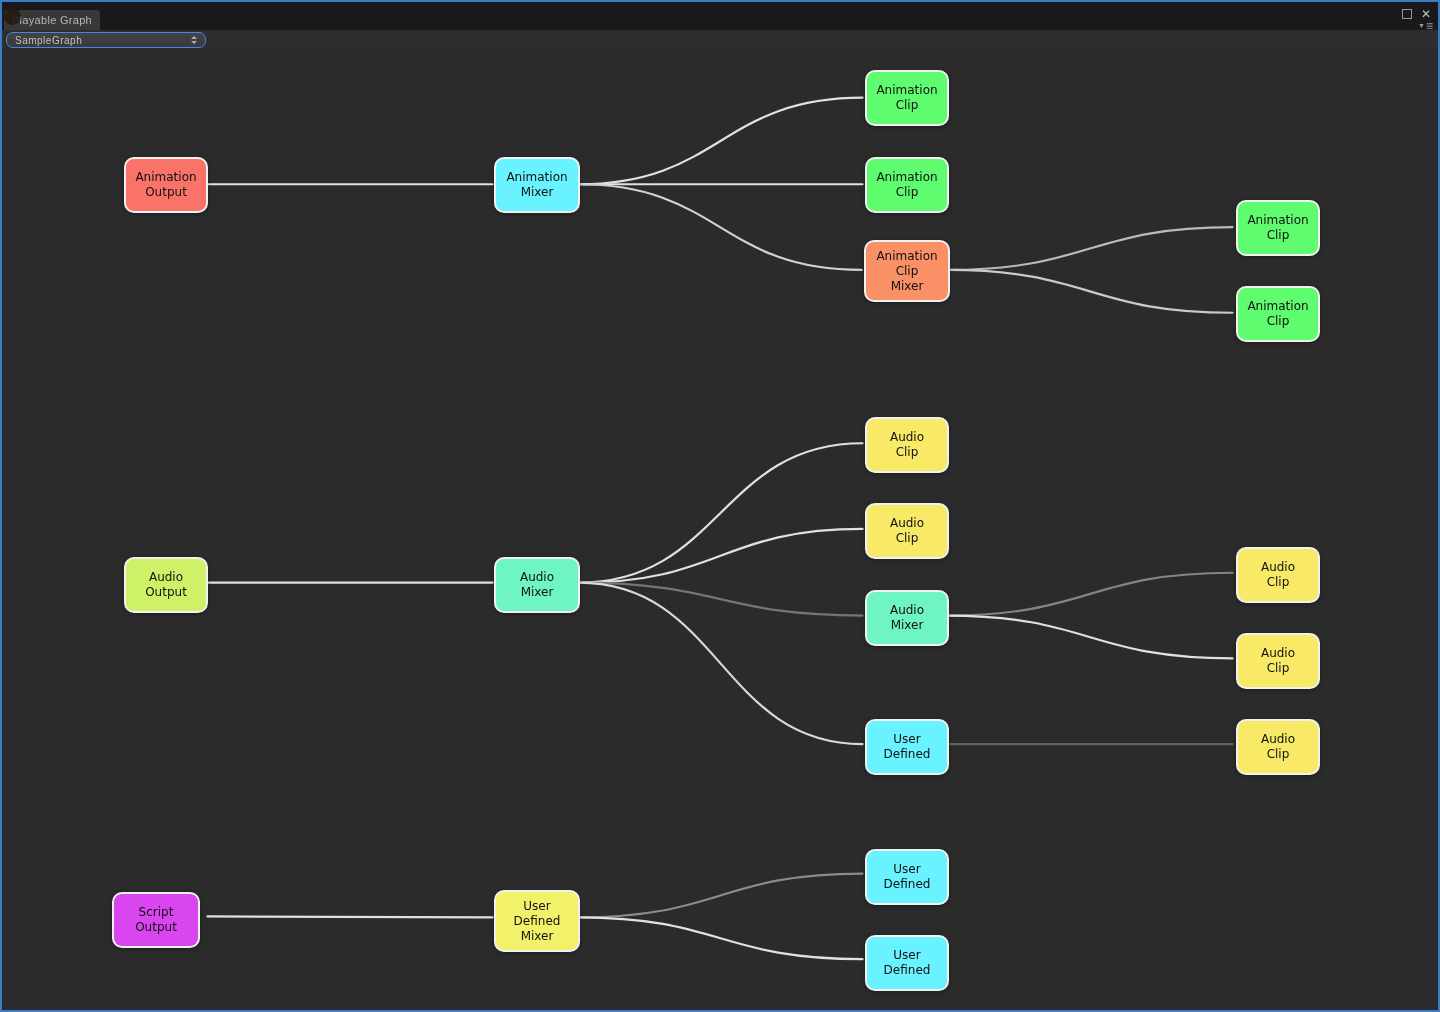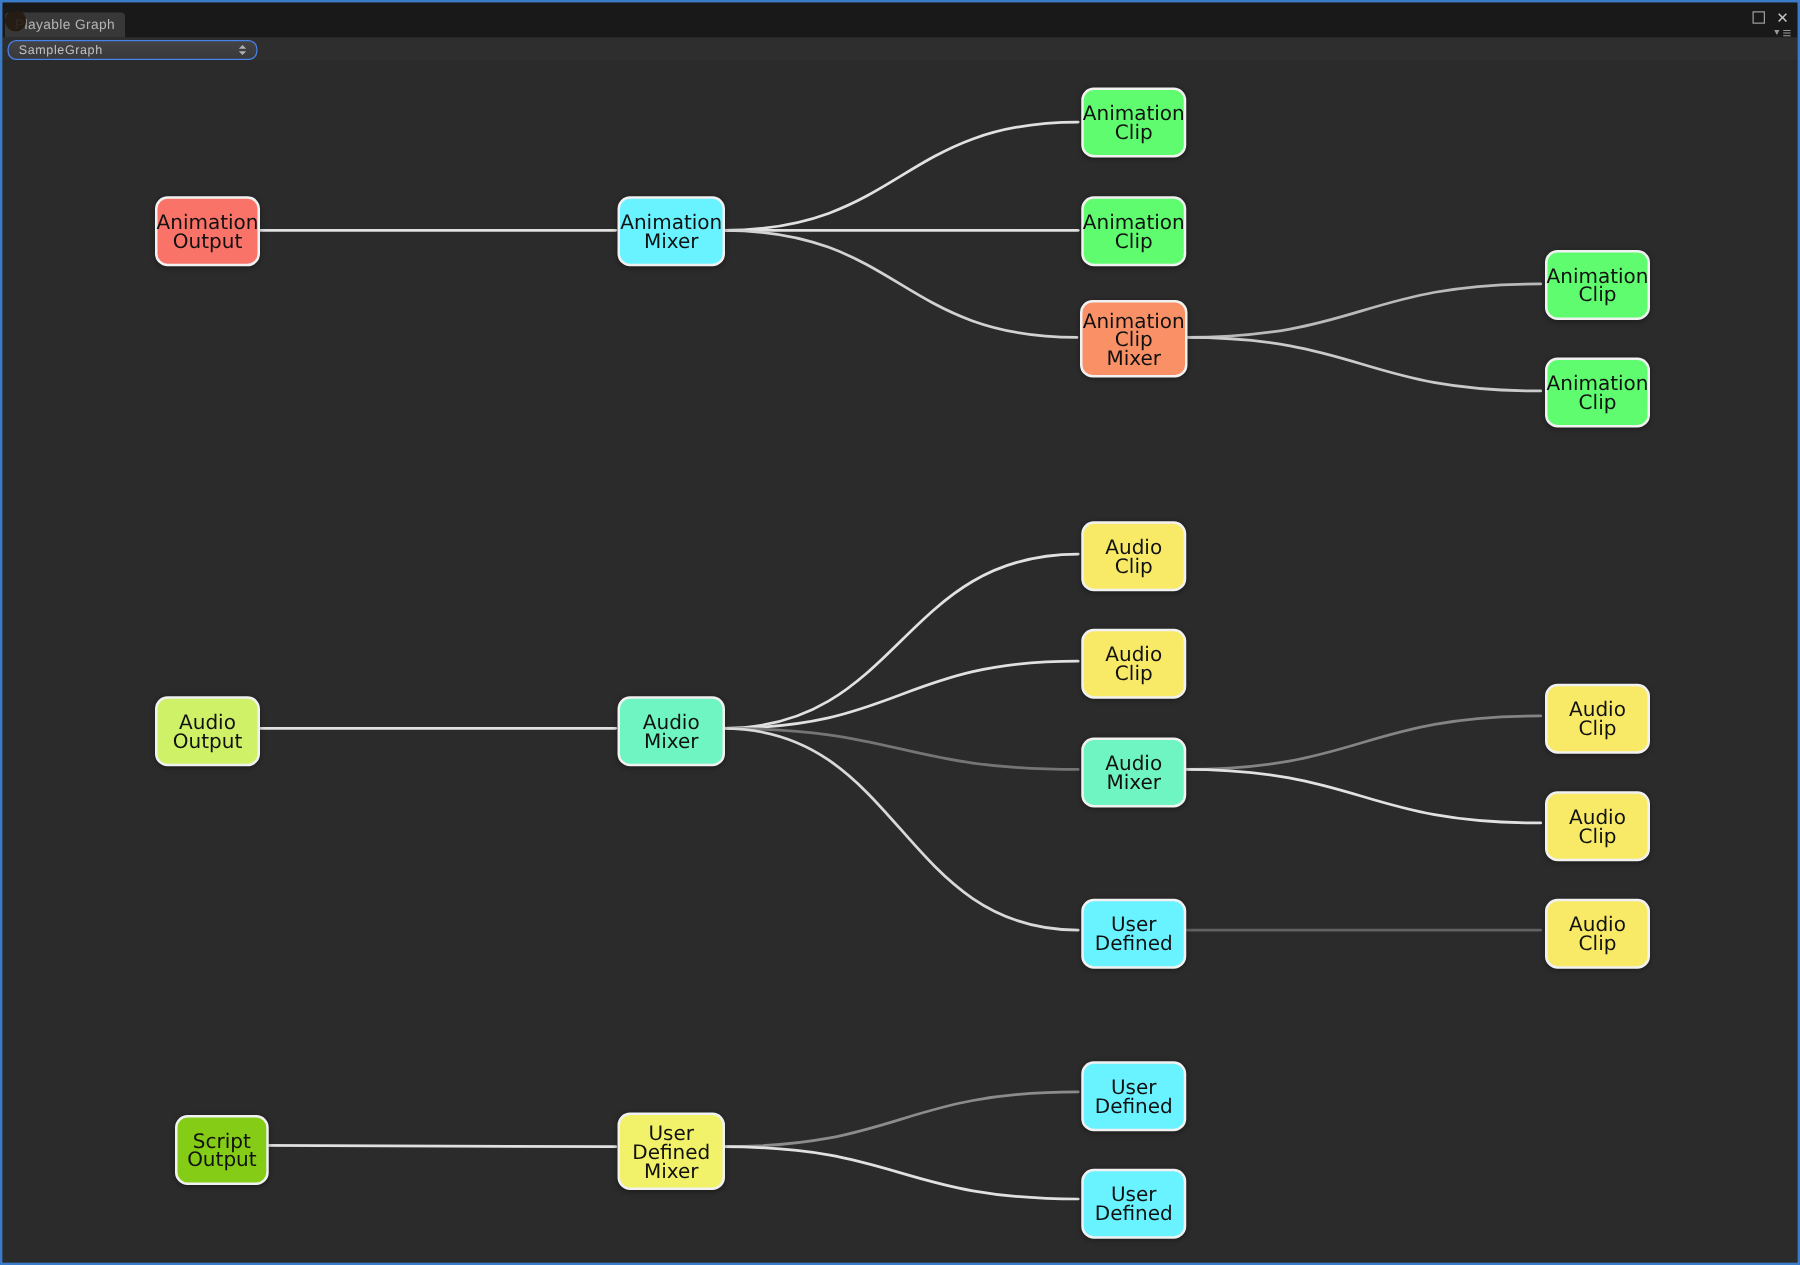--- a/index.html
+++ b/index.html
@@ -39,21 +39,21 @@
   .updown{display:flex; flex-direction:column; gap:2px; align-items:center;}
   .updown .t-up{width:0;height:0;border-left:3px solid transparent;border-right:3px solid transparent;border-bottom:3px solid #AFAFAF;}
   .updown .t-dn{width:0;height:0;border-left:3px solid transparent;border-right:3px solid transparent;border-top:3px solid #AFAFAF;}
   .canvas{position:absolute; left:0; top:46px; right:0; bottom:0; background:#2B2B2B;}
   .graph-layer{position:absolute; inset:0;}
   .edges-svg{position:absolute; left:0; top:0; width:100%; height:100%;}
   .node{
     position:absolute; box-sizing:border-box;
     border:2.5px solid #F1F1F1; border-radius:10px;
     display:flex; flex-direction:column; align-items:center; justify-content:center;
-    color:#111; font-family:"DejaVu Sans", sans-serif; font-size:16px; line-height:15px;
+    color:#111; font-family:"DejaVu Sans", sans-serif; font-size:12px; line-height:15px;
     box-shadow:0 1px 4px rgba(0,0,0,.35); z-index:2; cursor:default;
   }
 </style>
 </head>
 <body>
 
 <div class="window">
 
   <div class="tabbar">
     <div class="tab">
@@ -157,21 +157,21 @@
         <div>Clip</div>
       </div>
       <div class="node" style="left: 1234px; top: 631px; width: 84px; height: 56px; background: rgb(248, 234, 103);">
         <div>Audio</div>
         <div>Clip</div>
       </div>
       <div class="node" style="left: 1234px; top: 717px; width: 84px; height: 56px; background: rgb(248, 234, 103);">
         <div>Audio</div>
         <div>Clip</div>
       </div>
-      <div class="node" style="left: 138px; top: 890px; width: 75px; height: 56px; background: #84cc16;">
+      <div class="node" style="left: 110px; top: 890px; width: 88px; height: 56px; background: #d946ef;">
         <div>Script</div>
         <div>Output</div>
       </div>
       <div class="node" style="left: 492px; top: 888px; width: 86px; height: 62px; background: rgb(241, 242, 106);">
         <div>User</div>
         <div>Defined</div>
         <div>Mixer</div>
       </div>
       <div class="node" style="left: 863px; top: 847px; width: 84px; height: 56px; background: rgb(105, 242, 255);">
         <div>User</div>

